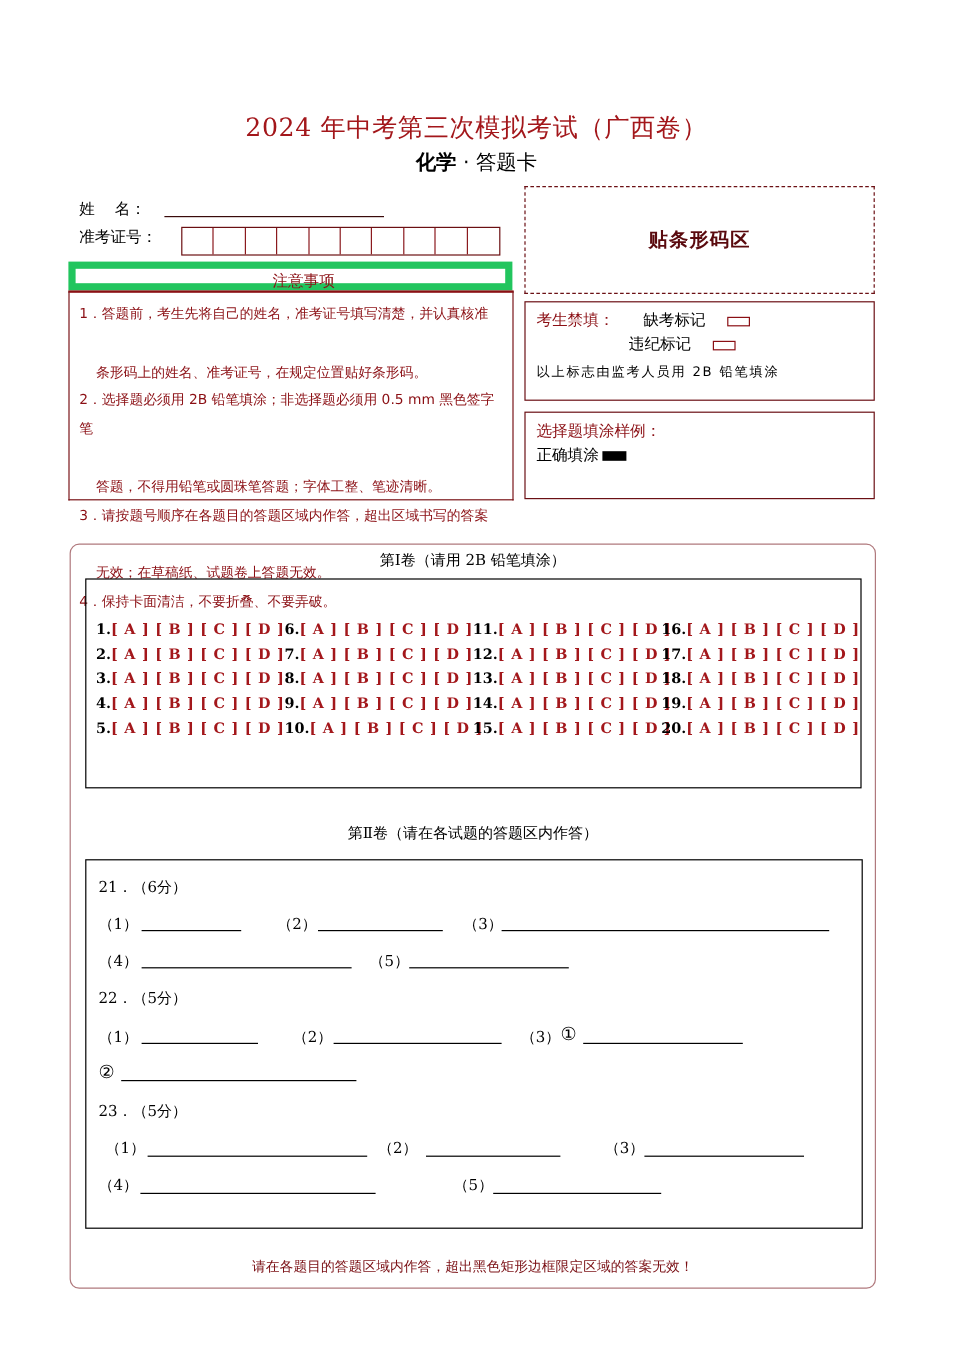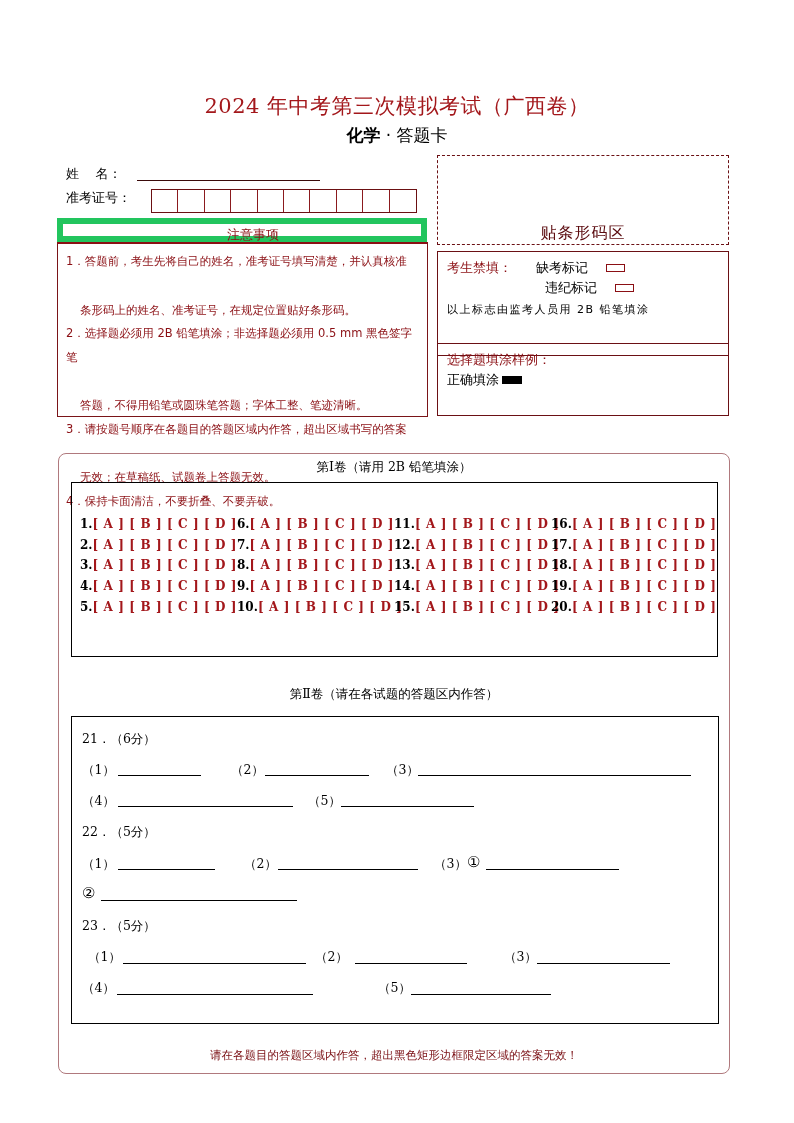--- a/index.html
+++ b/index.html
@@ -16,23 +16,23 @@
   .id-boxes { left: 151px; top: 189px; height: 24px; display: flex; border: 1px solid #6b0f12; }
   .id-box { width: 26.4px; height: 22px; border-right: 1px solid #8b1a1e; }
   .id-box:last-child { border-right: none; }
 
   .notice-head { left: 57px; top: 218px; width: 370px; height: 24px; border: 6px solid #22c55e; text-align: center; font-size: 13px; color: #8b0f14; line-height: 22px; padding-left: 22px; }
   .notice-body { left: 57px; top: 242px; width: 371px; height: 175px; border: 1px solid #7a1418; border-top: 2px solid #8b0f14; padding: 6px 6px 0 8px; }
   .notice-item { font-size: 11.5px; color: #8b0f14; line-height: 23.5px; }
   .notice-item .num { color: #8b0f14; }
   .notice-item .indent { padding-left: 14px; display: block; margin-top: 25px; }
 
-  .barcode { left: 437px; top: 155px; width: 292px; height: 90px; border: 1px dashed #6b1014; display: flex; align-items: flex-end; justify-content: center; font-size: 16px; color: #5a0a0e; letter-spacing: 1px; }
+  .barcode { left: 437px; top: 155px; width: 292px; height: 90px; border: 1px dashed #6b1014; display: flex; align-items: center; justify-content: center; font-size: 16px; color: #5a0a0e; letter-spacing: 1px; font-weight: bold; }
 
-  .forbid { left: 437px; top: 251px; width: 292px; height: 105px; border: 1px solid #6b1014; padding: 6px 16px 0 9px; }
+  .forbid { left: 437px; top: 251px; width: 292px; height: 83px; border: 1px solid #6b1014; padding: 6px 16px 0 9px; }
   .forbid .row { font-size: 13px; height: 20px; line-height: 20px; display: flex; align-items: center; }
   .forbid .red { color: #8b0f14; }
   .mark-box { display: inline-block; width: 19px; height: 8px; border: 1px solid #8b0f14; margin-left: 18px; }
   .forbid .note { font-size: 11px; letter-spacing: 1.5px; margin-top: 2px; }
 
   .sample { left: 437px; top: 343px; width: 292px; height: 73px; border: 1px solid #6b1014; padding: 6px 0 0 9px; }
   .sample .row { font-size: 13px; height: 20px; line-height: 20px; display: flex; align-items: center; }
   .sample .red { color: #8b0f14; }
   .fill-black { display: inline-block; width: 20px; height: 8px; background: #000; margin-left: 3px; }
   .wrong { color: #8b0f14; font-weight: bold; font-size: 12px; margin-left: 12px; }
@@ -100,21 +100,21 @@
   <span>贴条形码区</span>
 </div>
 
 <div class="abs forbid">
   <div class="row">
     <span class="red">考生禁填：</span>
     <span style="margin-left:24px;">缺考标记</span>
     <span class="mark-box"></span>
   </div>
   <div class="row">
-    <span style="margin-left:98px;">违纪标记</span>
+    <span style="margin-left:77px;">违纪标记</span>
     <span class="mark-box"></span>
   </div>
   <div class="row note">以上标志由监考人员用 2B 铅笔填涂</div>
 </div>
 
 <div class="abs sample">
   <div class="row red">选择题填涂样例：</div>
   <div class="row">
     <span>正确填涂</span>
     <span class="fill-black"></span>

